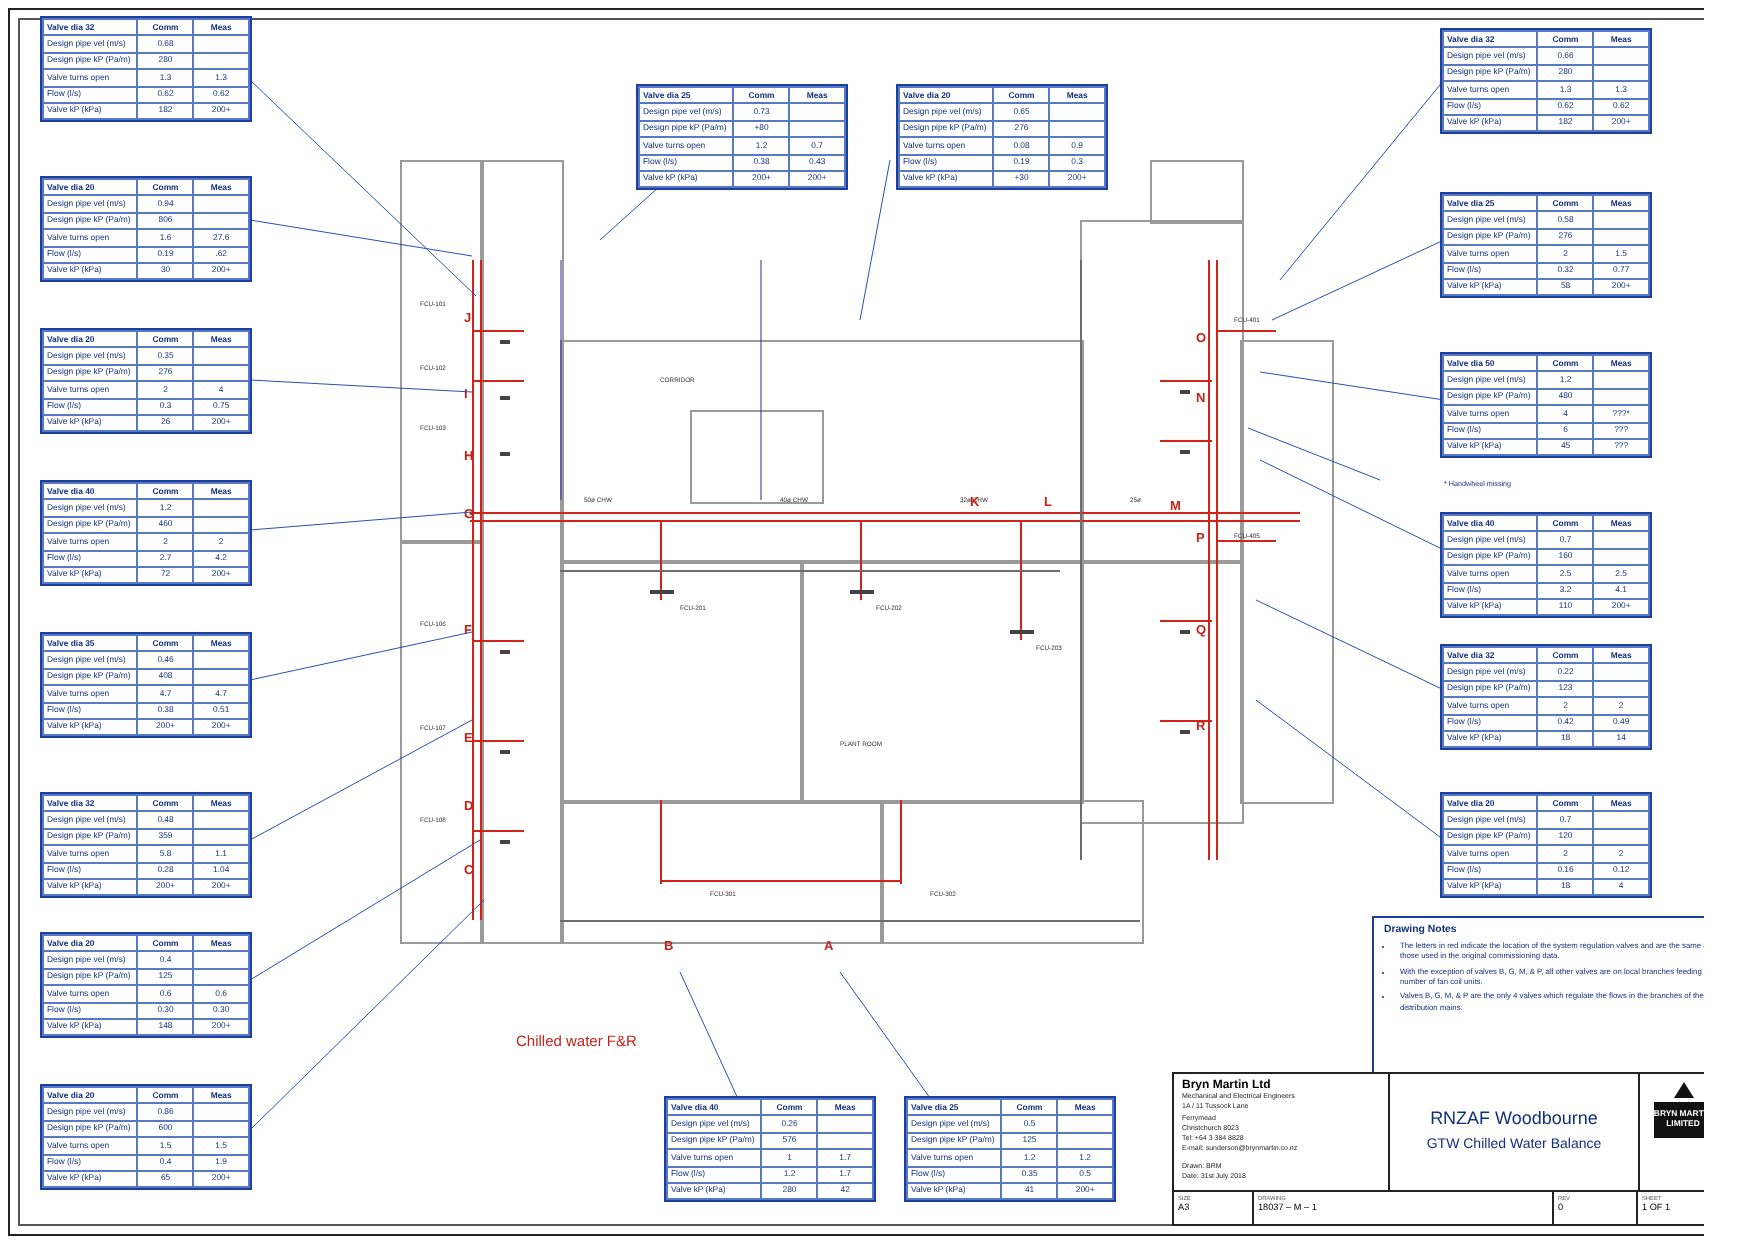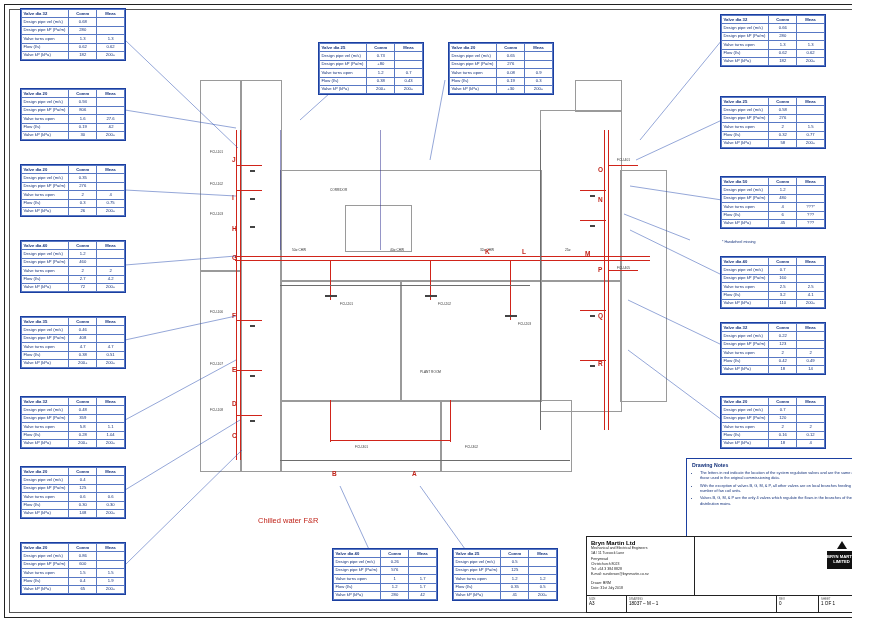--- a/index.html
+++ b/index.html
@@ -875,20 +875,24 @@
       <div class="co">Bryn Martin Ltd</div>
       <div class="ln">Mechanical and Electrical Engineers</div>
       <div class="ln">1A / 11 Tussock Lane</div>
       <div class="ln">Ferrymead</div>
       <div class="ln">Christchurch 8023</div>
       <div class="ln">Tel: +64 3 384 8828</div>
       <div class="ln">E-mail: sunderson@brynmartin.co.nz</div>
       <div class="ln" style="margin-top:3px;">Drawn: BRM</div>
       <div class="ln">Date: 31st July 2018</div>
     </div>
+    <div id="tb-mid">
+      <div class="t1">RNZAF Woodbourne</div>
+      <div class="t2">GTW Chilled Water Balance</div>
+    </div>
     <div id="tb-logo">
       <div class="logo-tri"></div>
       <div class="logo-box">BRYN MARTIN LIMITED</div>
     </div>
     <div id="tb-bot">
       <div class="cell" style="width:40px;">
         <div class="k">SIZE</div>
         <div class="v">A3</div>
       </div>
       <div class="cell" style="width:150px;">

